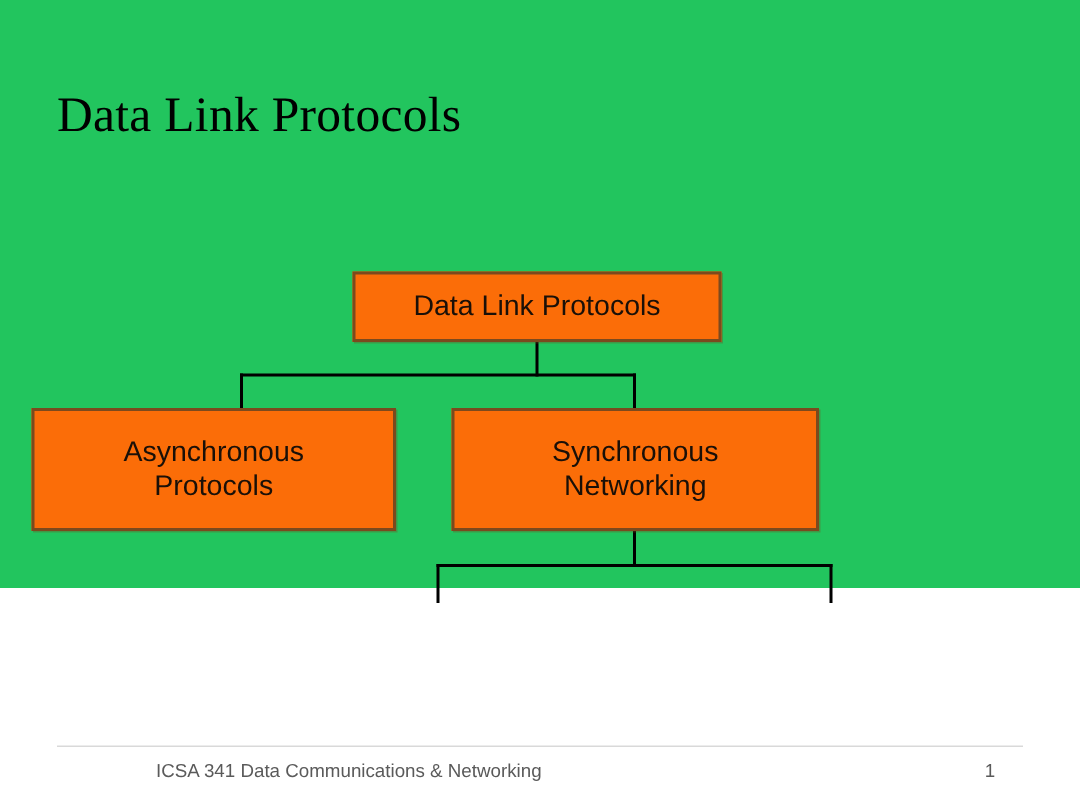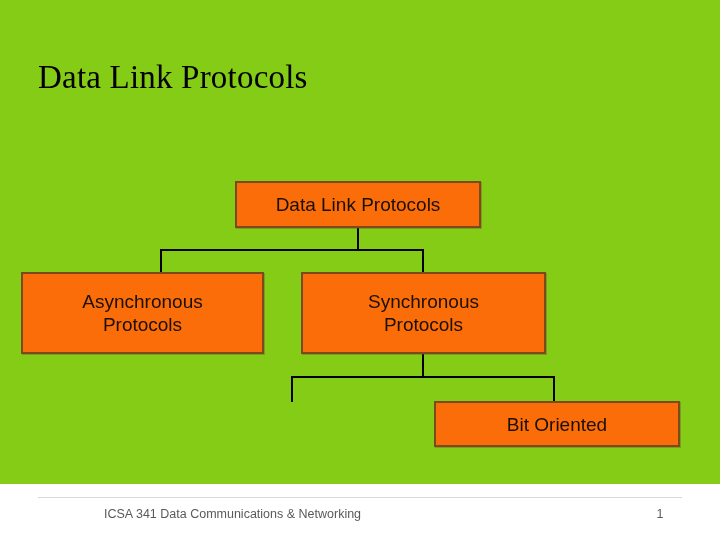--- a/index.html
+++ b/index.html
@@ -12,22 +12,22 @@
     height: 540px;
     position: relative;
     overflow: hidden;
     font-family: "Liberation Sans", sans-serif;
   }
 
   #slide {
     position: absolute;
     left: 0; top: 0;
     width: 720px;
-    height: 484px;
-    background: #84cc16;
+    height: 392px;
+    background: #22c55e;
   }
 
   
   #slide-title {
     position: absolute;
     left: 38px;
     top: 57px;
     width: 640px;
     font-family: "Liberation Serif", serif;
     font-size: 33px;
@@ -150,27 +150,24 @@
       <span class="node-label">Data Link Protocols</span>
     </div>
 
     <div class="node" id="node-async">
       <span class="node-label">Asynchronous
 Protocols</span>
     </div>
 
     <div class="node" id="node-sync">
       <span class="node-label">Synchronous
-Protocols</span>
+Networking</span>
     </div>
 
 
-    <div class="node" id="node-bit">
-      <span class="node-label">Bit Oriented</span>
-    </div>
 
   </div>
 
   <div id="footer">
     <div id="footer-rule"></div>
     <div id="footer-text">ICSA 341 Data Communications &amp; Networking</div>
     <div id="footer-page">1</div>
   </div>
 
 </div>

